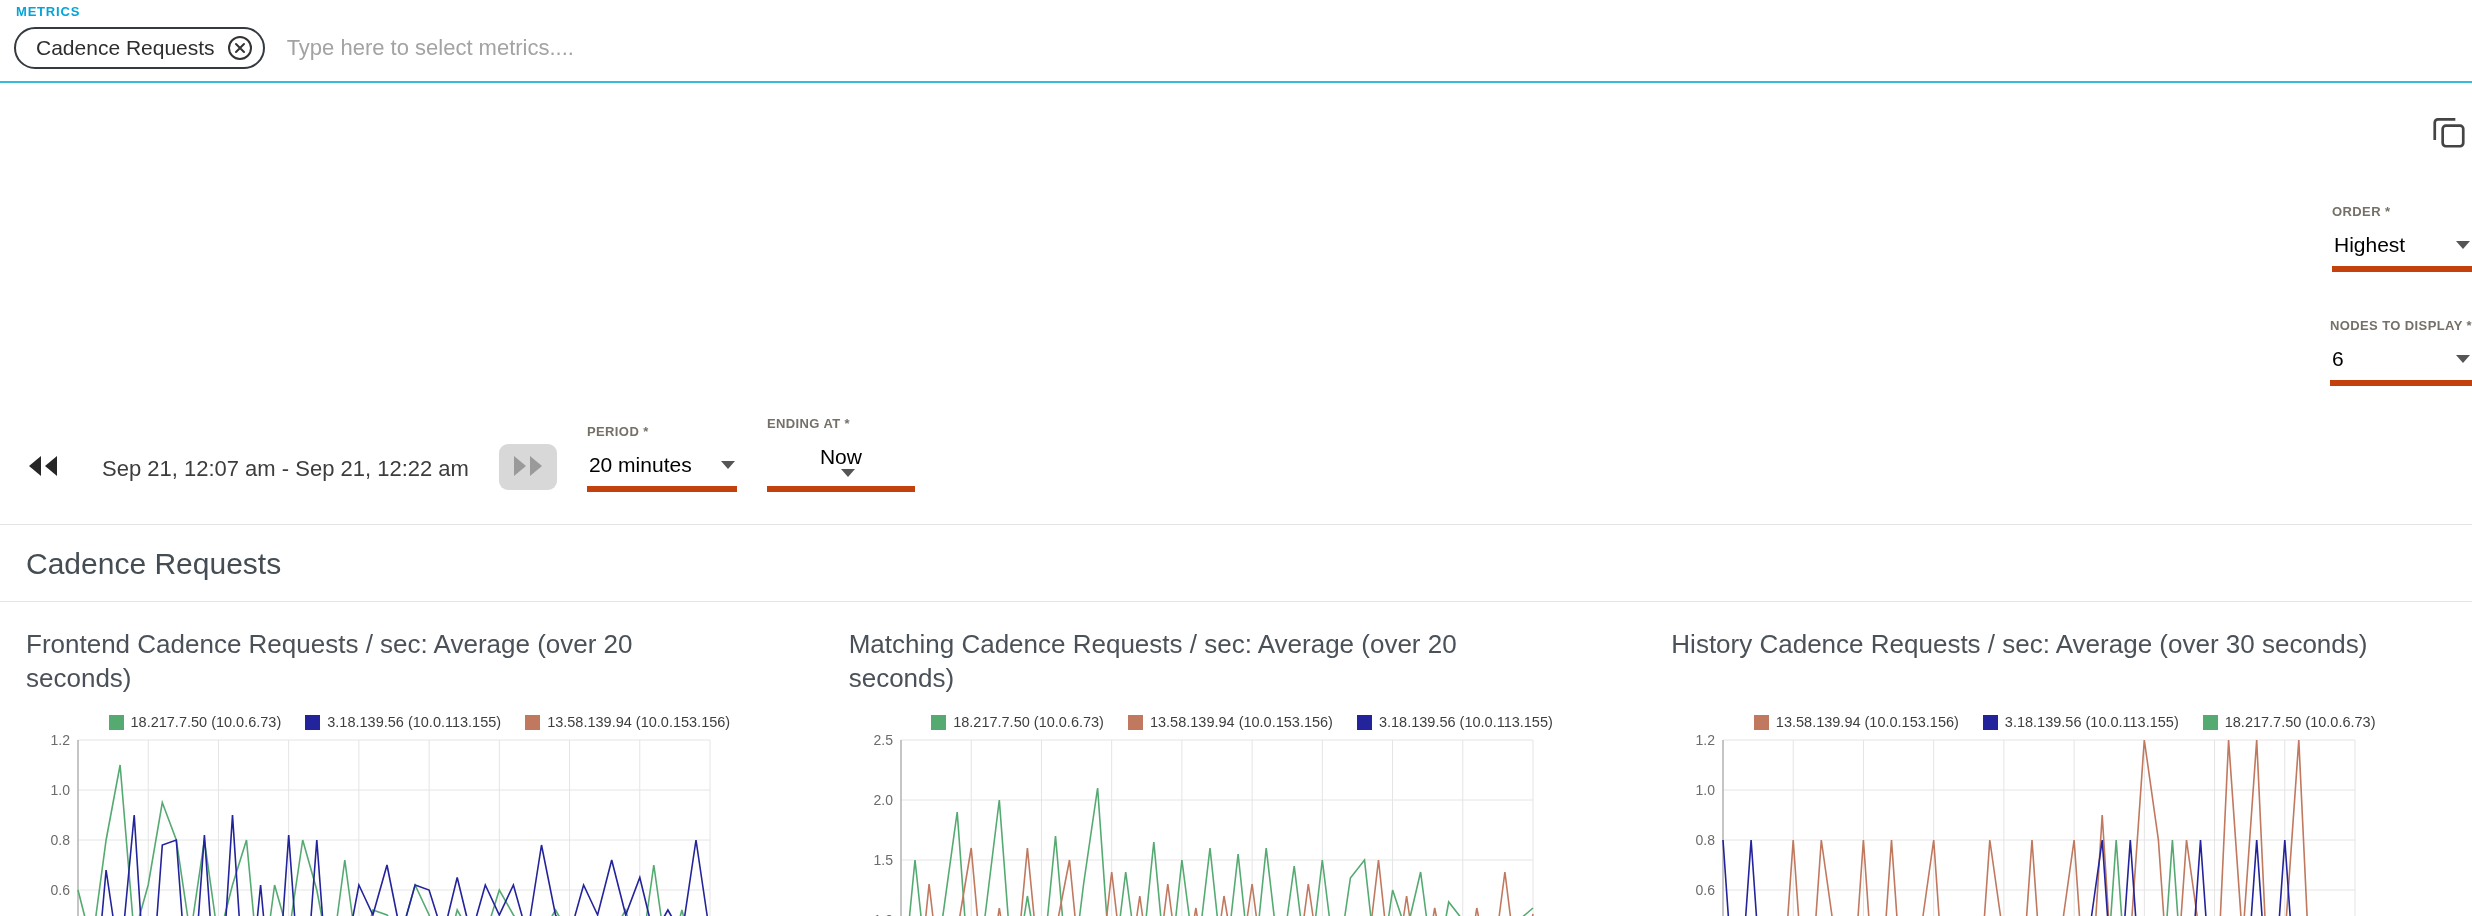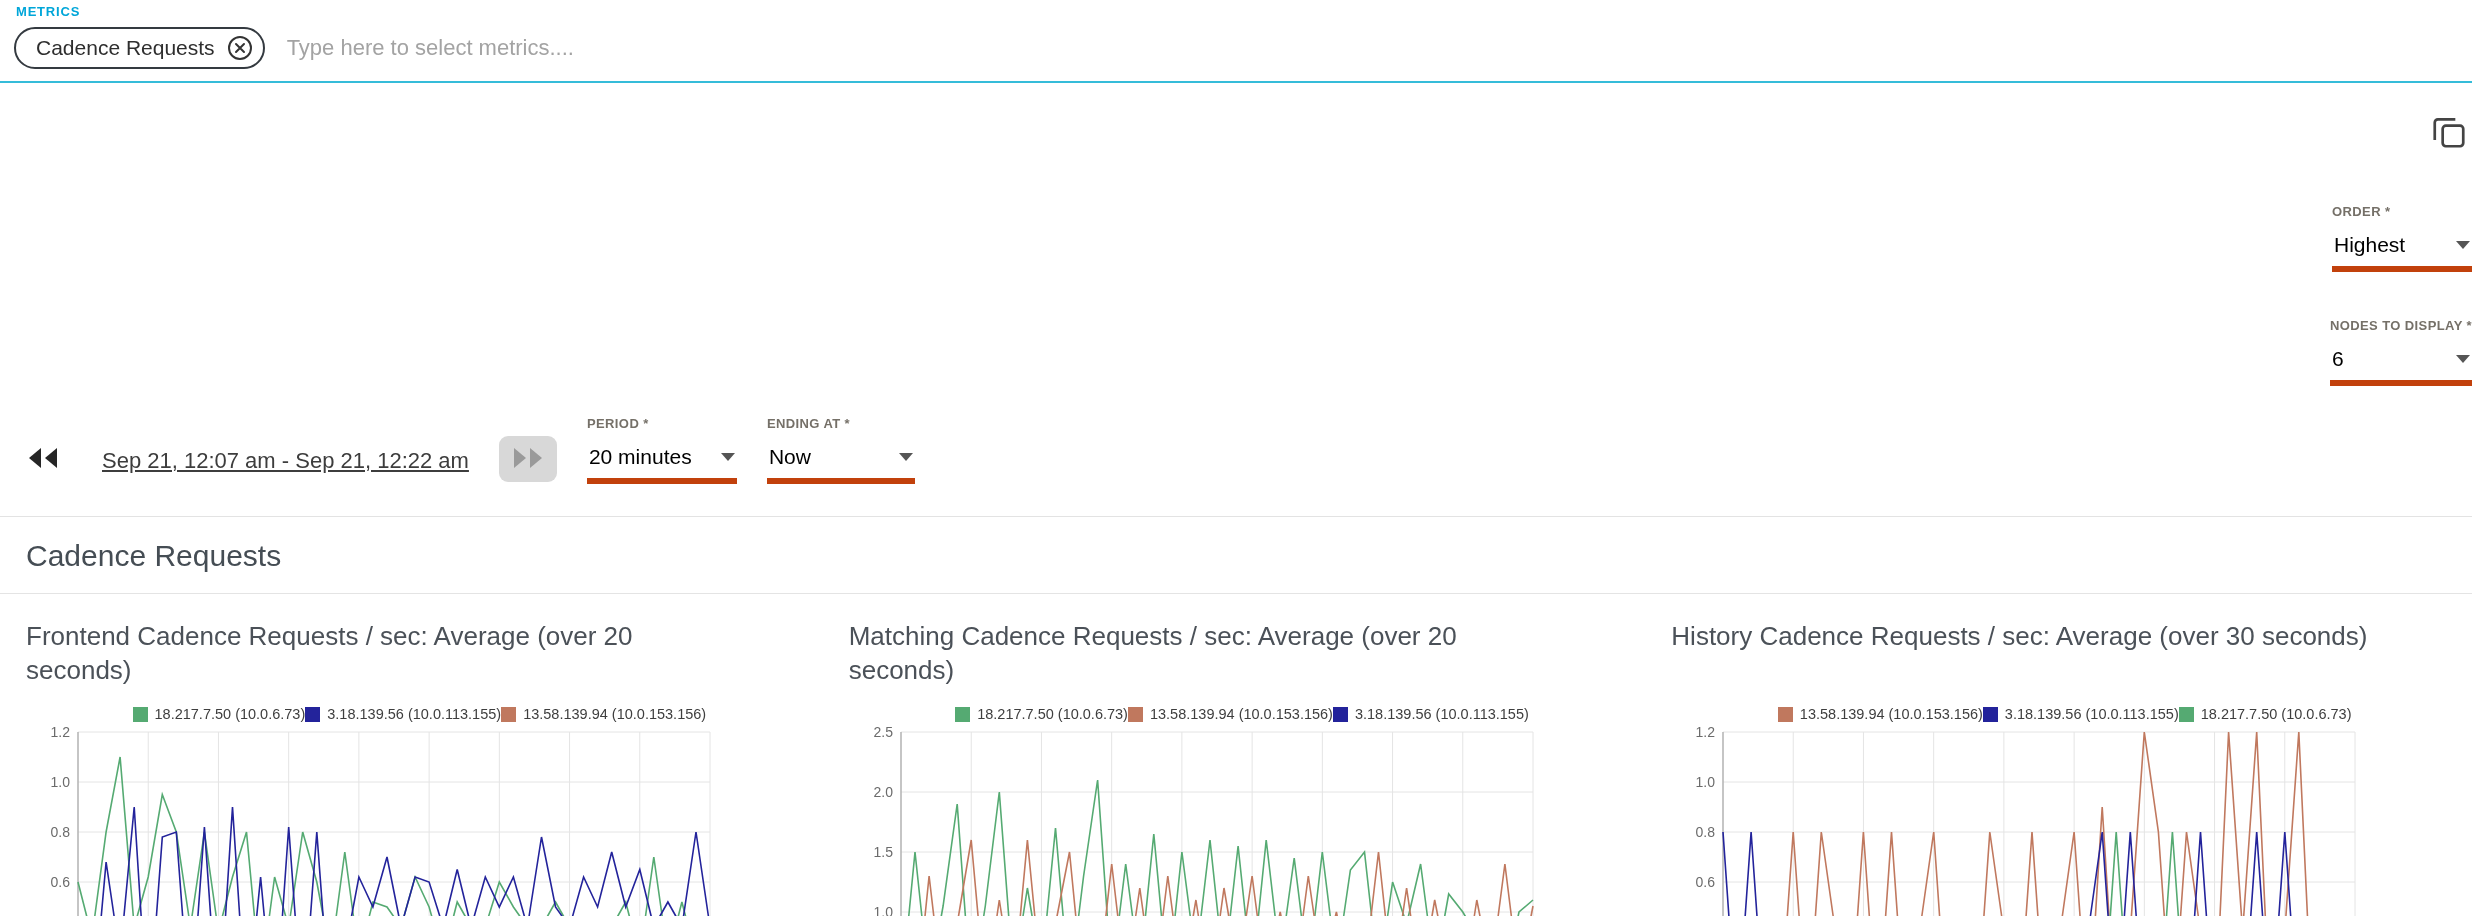--- a/index.html
+++ b/index.html
@@ -60,22 +60,22 @@
     padding: 2px 2px 9px 2px; font-size: 21px; color: #000000;
   }
   .select .caret {
     width: 0; height: 0; margin-left: 14px;
     border-left: 7px solid transparent; border-right: 7px solid transparent;
     border-top: 8px solid #555;
   }
   .select.w-order  { min-width: 140px; }
   .select.w-nodes  { min-width: 120px; }
   .select.w-period { min-width: 150px; }
-  .select.w-ending { min-width: 148px; }
-  .date-range { font-size: 22px; color: #3d3d3d; padding-bottom: 10px; white-space: nowrap; text-decoration: underline; }
+  .select.w-ending { min-width: 148px; flex-direction: column; }
+  .date-range { font-size: 22px; color: #3d3d3d; padding-bottom: 10px; white-space: nowrap; }
   .controls-row2 .square-button { margin-bottom: 2px; }
 
   
   .panel {
     margin-top: 32px;
     border-top: 1px solid #e3e3e3;
     border-bottom: 1px solid #e3e3e3;
     padding-bottom: 16px;
   }
   .panel-title {
@@ -85,21 +85,21 @@
   .panel-divider { border-bottom: 1px solid #e4e4e4; }
   .charts-row { display: flex; gap: 36px; padding: 26px 14px 0 26px; }
   .chart-block { flex: 1; min-width: 0; }
   .chart-title {
     font-size: 26px; color: #4b5158; line-height: 1.3;
     min-height: 70px; max-width: 700px; margin-bottom: 16px;
   }
   .chart-title.nowrap { white-space: nowrap; max-width: none; }
   .legend {
     display: flex; justify-content: center; align-items: center;
-    font-size: 14.5px; color: #3e3e3e; margin: 6px 0 2px;
+    gap: 24px; font-size: 14.5px; color: #3e3e3e; margin: 6px 0 2px;
   }
   .legend-item { display: inline-flex; align-items: center; white-space: nowrap; }
   .legend .swatch { width: 15px; height: 15px; display: inline-block; margin-right: 7px; }
   .plot svg { display: block; }
   .plot text.tick {
     font-family: "Liberation Sans", sans-serif;
     font-size: 14px; fill: #6b6b6b;
   }
 </style>
 </head>

